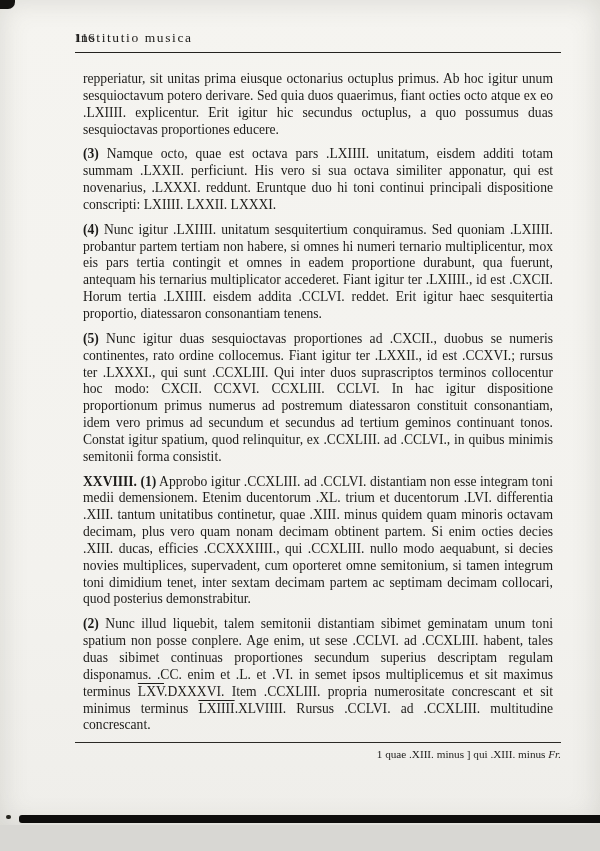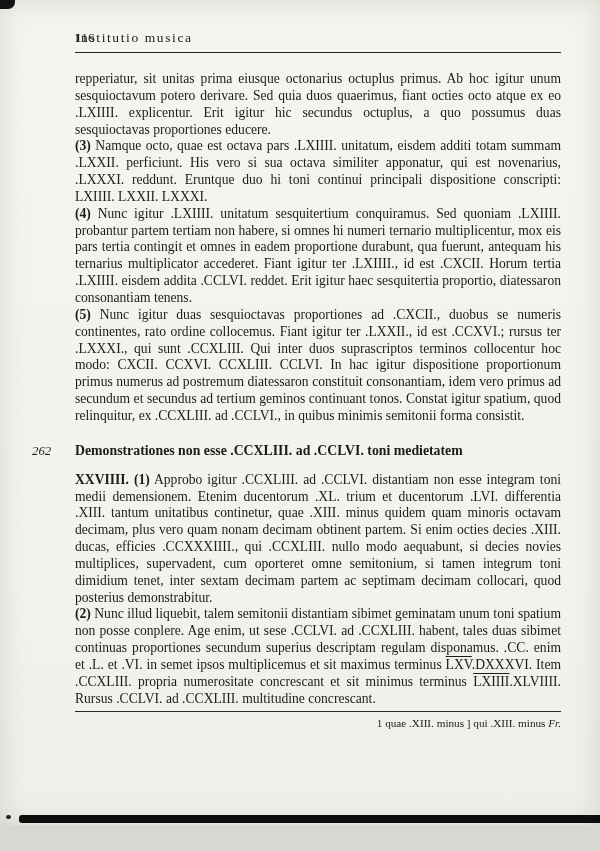--- a/index.html
+++ b/index.html
@@ -32,21 +32,21 @@
     text-align: left;
     letter-spacing: 1.6px;
   }
   .header-rule {
     height: 0;
     border-top: 1.6px solid #23221f;
     margin: 2px 0 0 0;
   }
   .content-flow { margin-top: 18px; }
   .content-flow p {
-    margin: 0;
+    margin: 8px;
     font-size: 13.6px;
     line-height: 16.85px;
     text-align: justify;
     text-justify: inter-word;
   }
   .seg-bold { font-weight: bold; }
   .seg-italic { font-style: italic; }
   .seg-overline { text-decoration: overline; text-decoration-thickness: 1px; }
   .heading-row {
     position: relative;
@@ -110,21 +110,20 @@
       <span class="page-number">116</span>
       <span class="running-title">Institutio musica</span>
     </div>
     <div class="header-rule"></div>
 
     <div class="content-flow" id="content-flow">
         <p><span>repperiatur, sit unitas prima eiusque octonarius octuplus primus. Ab hoc igitur unum sesquioctavum potero derivare. Sed quia duos quaerimus, fiant octies octo atque ex eo .LXIIII. explicentur. Erit igitur hic secundus octuplus, a quo possumus duas sesquioctavas proportiones educere.</span></p>
         <p><span class="seg-bold">(3)</span><span> Namque octo, quae est octava pars .LXIIII. unitatum, eisdem additi totam summam .LXXII. perficiunt. His vero si sua octava similiter apponatur, qui est novenarius, .LXXXI. reddunt. Eruntque duo hi toni continui principali dispositione conscripti: LXIIII. LXXII. LXXXI.</span></p>
         <p><span class="seg-bold">(4)</span><span> Nunc igitur .LXIIII. unitatum sesquitertium conquiramus. Sed quoniam .LXIIII. probantur partem tertiam non habere, si omnes hi numeri ternario multiplicentur, mox eis pars tertia contingit et omnes in eadem proportione durabunt, qua fuerunt, antequam his ternarius multiplicator accederet. Fiant igitur ter .LXIIII., id est .CXCII. Horum tertia .LXIIII. eisdem addita .CCLVI. reddet. Erit igitur haec sesquitertia proportio, diatessaron consonantiam tenens.</span></p>
         <p><span class="seg-bold">(5)</span><span> Nunc igitur duas sesquioctavas proportiones ad .CXCII., duobus se numeris continentes, rato ordine collocemus. Fiant igitur ter .LXXII., id est .CCXVI.; rursus ter .LXXXI., qui sunt .CCXLIII. Qui inter duos suprascriptos terminos collocentur hoc modo: CXCII. CCXVI. CCXLIII. CCLVI. In hac igitur dispositione proportionum primus numerus ad postremum diatessaron constituit consonantiam, idem vero primus ad secundum et secundus ad tertium geminos continuant tonos. Constat igitur spatium, quod relinquitur, ex .CCXLIII. ad .CCLVI., in quibus minimis semitonii forma consistit.</span></p>
-        <div class="heading-row"><span class="margin-number">262</span><span class="heading-text"><span class="seg-bold">Demonstrationes non esse .CCXLIII. ad .CCLVI. toni medietatem</span></span></div>
         <p><span class="seg-bold">XXVIIII. (1)</span><span> Approbo igitur .CCXLIII. ad .CCLVI. distantiam non esse integram toni medii demensionem. Etenim ducentorum .XL. trium et ducentorum .LVI. differentia .XIII. tantum unitatibus continetur, quae .XIII. minus quidem quam minoris octavam decimam, plus vero quam nonam decimam obtinent partem. Si enim octies decies .XIII. ducas, efficies .CCXXXIIII., qui .CCXLIII. nullo modo aequabunt, si decies novies multiplices, supervadent, cum oporteret omne semitonium, si tamen integrum toni dimidium tenet, inter sextam decimam partem ac septimam decimam collocari, quod posterius demonstrabitur.</span></p>
         <p><span class="seg-bold">(2)</span><span> Nunc illud liquebit, talem semitonii distantiam sibimet geminatam unum toni spatium non posse conplere. Age enim, ut sese .CCLVI. ad .CCXLIII. habent, tales duas sibimet continuas proportiones secundum superius descriptam regulam disponamus. .CC. enim et .L. et .VI. in semet ipsos multiplicemus et sit maximus terminus </span><span class="seg-overline">LXV</span><span>.DXXXVI. Item .CCXLIII. propria numerositate concrescant et sit minimus terminus </span><span class="seg-overline">LXIIII</span><span>.XLVIIII. Rursus .CCLVI. ad .CCXLIII. multitudine concrescant.</span></p>
       </div>
 
     <div class="footnote-rule"></div>
     <div class="footnote" id="footnote"><span>1 quae .XIII. minus ] qui .XIII. minus </span><span class="seg-italic">Fr.</span></div>
 
   </div>
 
   <div class="artifact-bottom-dot"></div>

